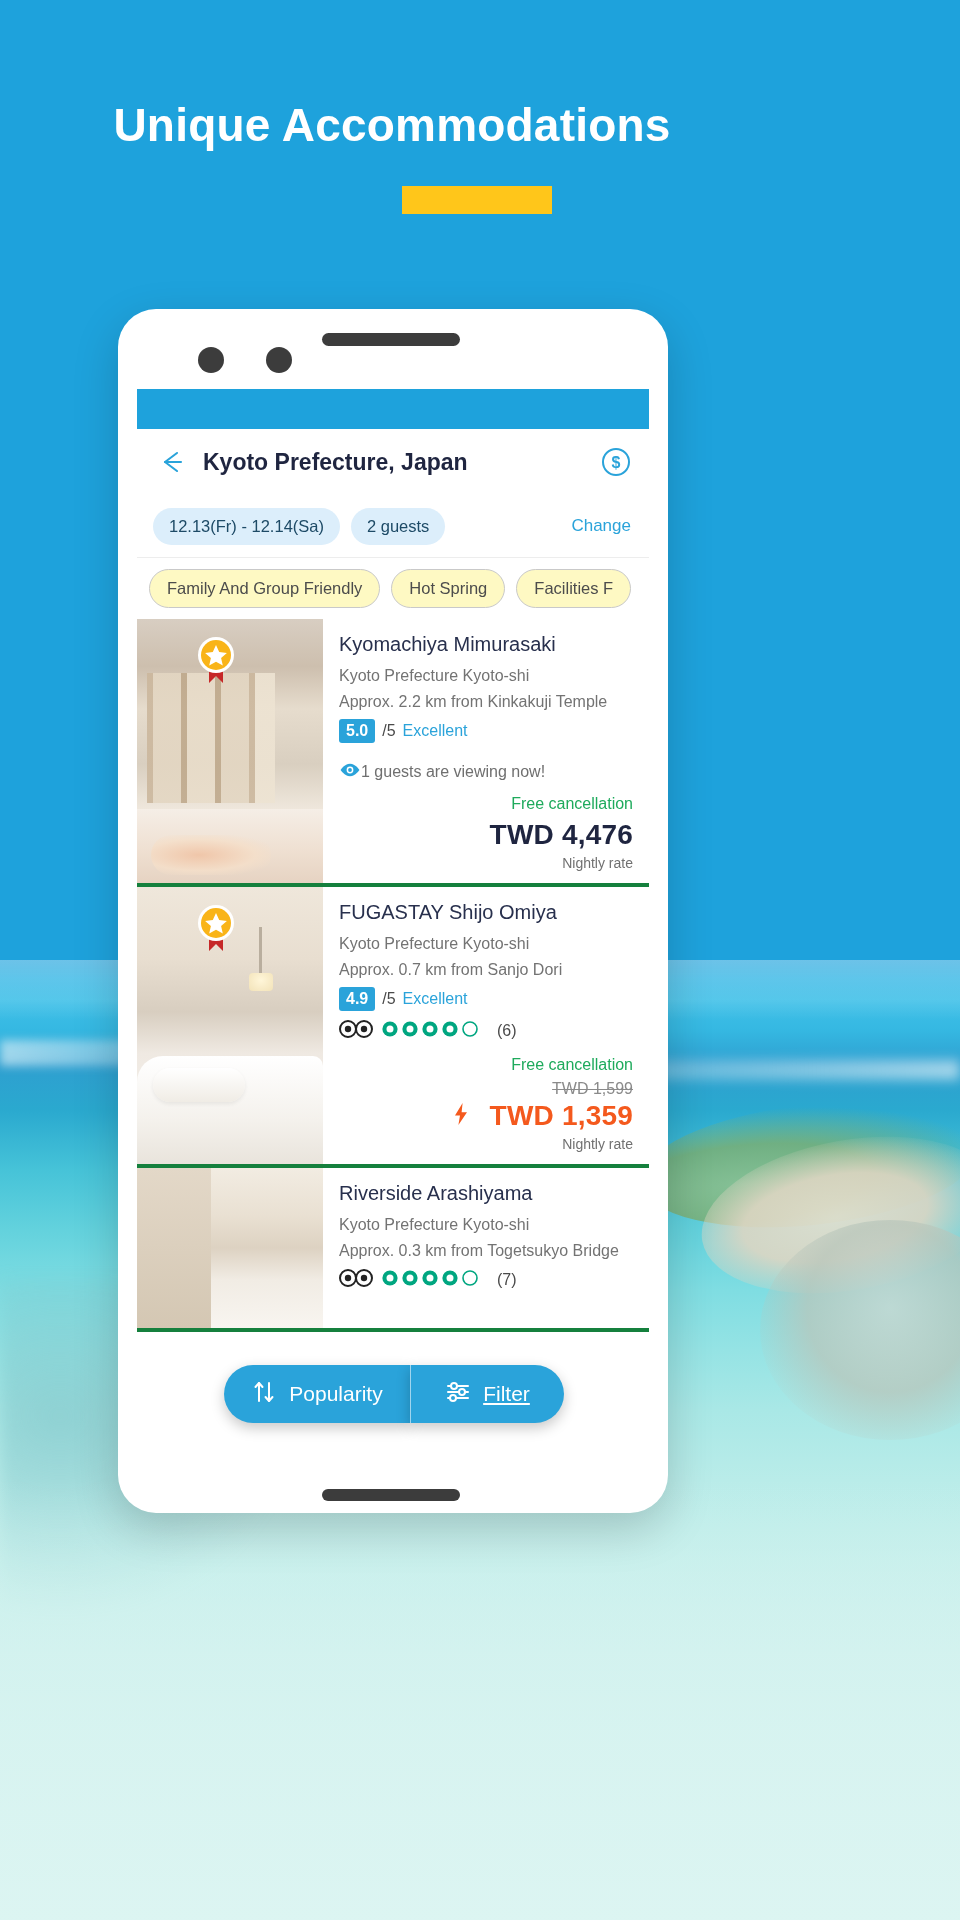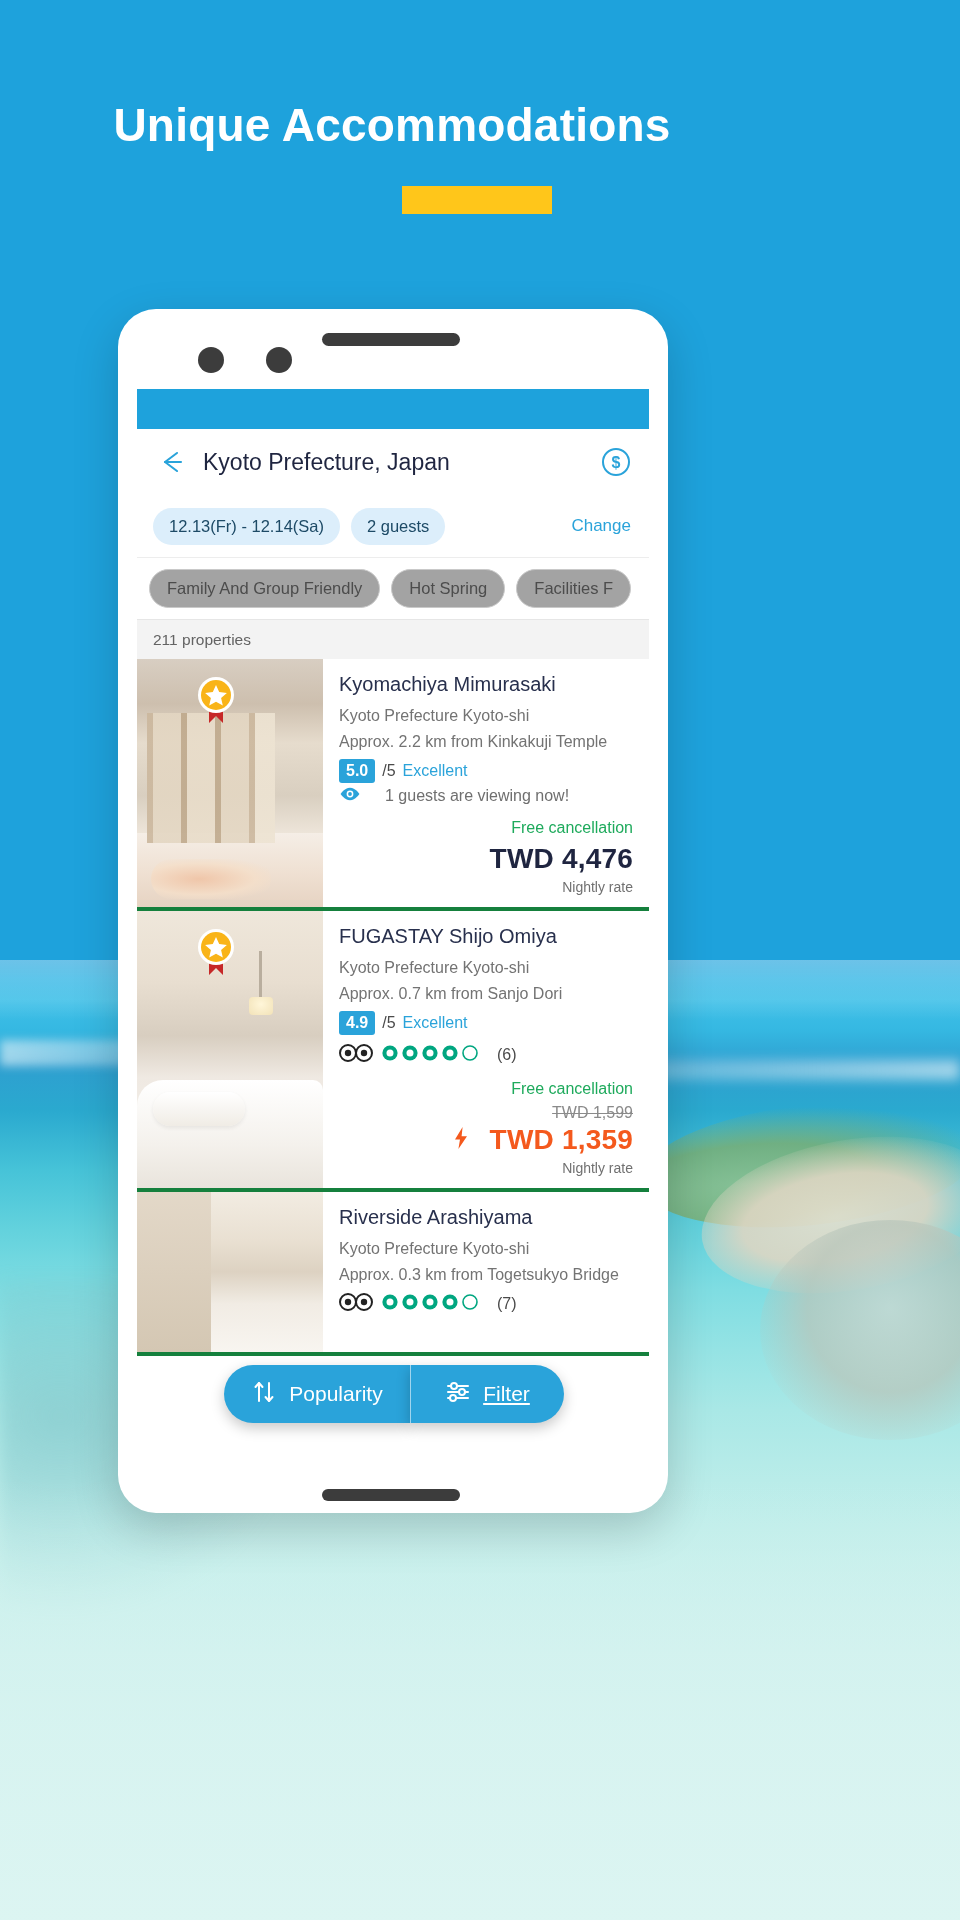--- a/index.html
+++ b/index.html
@@ -98,39 +98,39 @@
     background:#ffffff; overflow:hidden;
   }
   .statusbar { height:40px; background:#1ea2dc; }
 
   .titlerow {
     height:66px; display:flex; align-items:center; padding:0 18px 0 18px; background:#fff;
   }
   .back-arrow { width:34px; height:34px; flex:0 0 auto; }
   .title-text {
     flex:1 1 auto; margin-left:14px;
-    font-size:23px; color:#1f2540; font-weight:normal; white-space:nowrap;
+    font-size:23px; color:#1f2540; font-weight:bold; white-space:nowrap;
   }
   .dollar-icon { width:30px; height:30px; flex:0 0 auto; }
 
   .chiprow {
     height:62px; display:flex; align-items:center; padding:0 16px; background:#fff; gap:11px;
   }
   .chip-soft {
     background:#dceefb; color:#1d4a66; border-radius:19px;
     padding:9px 16px; font-size:16.5px; white-space:nowrap;
   }
   .change-link { margin-left:auto; color:#2aa3da; font-size:17px; white-space:nowrap; padding-right:2px; }
 
   .tagrow {
     height:62px; display:flex; align-items:center; gap:11px; padding:0 12px;
     background:#fff; border-top:1px solid #ededed; overflow:hidden;
   }
   .tag {
-    border:1px solid #c9c9c9; border-radius:21px; background:#a3a3a3;
+    border:1px solid #c9c9c9; border-radius:21px; background:#fef9c3;
     padding:9px 17px; font-size:16.5px; color:#4c4c4c; white-space:nowrap;
   }
 
   .countbar {
     height:40px; display:flex; align-items:center; padding:0 16px;
     background:#f3f3f3; font-size:15.5px; color:#636363;
     border-top:1px solid #e6e6e6;
   }
 
   .list { background:#f3f3f3; }
@@ -190,21 +190,21 @@
   .info { flex:1 1 auto; padding:14px 16px 12px 16px; min-width:0; }
   .pname { font-size:20px; color:#28304d; margin-bottom:11px; white-space:nowrap; }
   .pmeta { font-size:16px; color:#737373; margin-bottom:8px; white-space:nowrap; }
   .ratingrow { display:flex; align-items:center; gap:7px; margin-top:5px; }
   .score {
     background:#2aa3da; color:#fff; font-size:16px; font-weight:bold;
     padding:3px 7px; border-radius:3px;
   }
   .out5 { font-size:16px; color:#4a4a4a; }
   .excellent { font-size:16px; color:#2aa3da; }
-  .viewrow { display:flex; align-items:center; gap:24px; margin-top:4px; }
+  .viewrow { display:flex; align-items:center; gap:0; margin-top:20px; }
   .viewtext { font-size:16px; color:#6f6f6f; white-space:nowrap; }
   .tarow { display:flex; align-items:center; gap:8px; margin-top:9px; }
   .tacount { font-size:16px; color:#4a4a4a; }
 
   .pricebox { text-align:right; margin-top:14px; }
   .freecancel { font-size:16px; color:#1eaa5c; margin-bottom:6px; }
   .oldprice { font-size:16px; color:#8a8a8a; text-decoration:line-through; margin-bottom:2px; }
   .price { font-size:28px; font-weight:bold; color:#1f2540; letter-spacing:.2px; }
   .price.deal { color:#f4591d; display:flex; align-items:center; justify-content:flex-end; gap:22px; }
   .nightly { font-size:14px; color:#707070; margin-top:4px; }
@@ -271,21 +271,20 @@
     <span class="chip-soft">2 guests</span>
     <span class="change-link">Change</span>
   </div>
 
   <div class="tagrow">
     <span class="tag">Family And Group Friendly</span>
     <span class="tag">Hot Spring</span>
     <span class="tag">Facilities F</span>
   </div>
 
-  <div class="countbar">211 properties</div>
 
   <div class="list">
 
     <div class="card">
       <div class="thumb t1">
         <div class="bed"></div>
         <div class="bedspot"></div>
         <span class="badge">
           <svg viewBox="0 0 50 58" width="50" height="58">
             <path d="M18 34 L18 54 L25 47 L32 54 L32 34 Z" fill="#c62828"></path>

